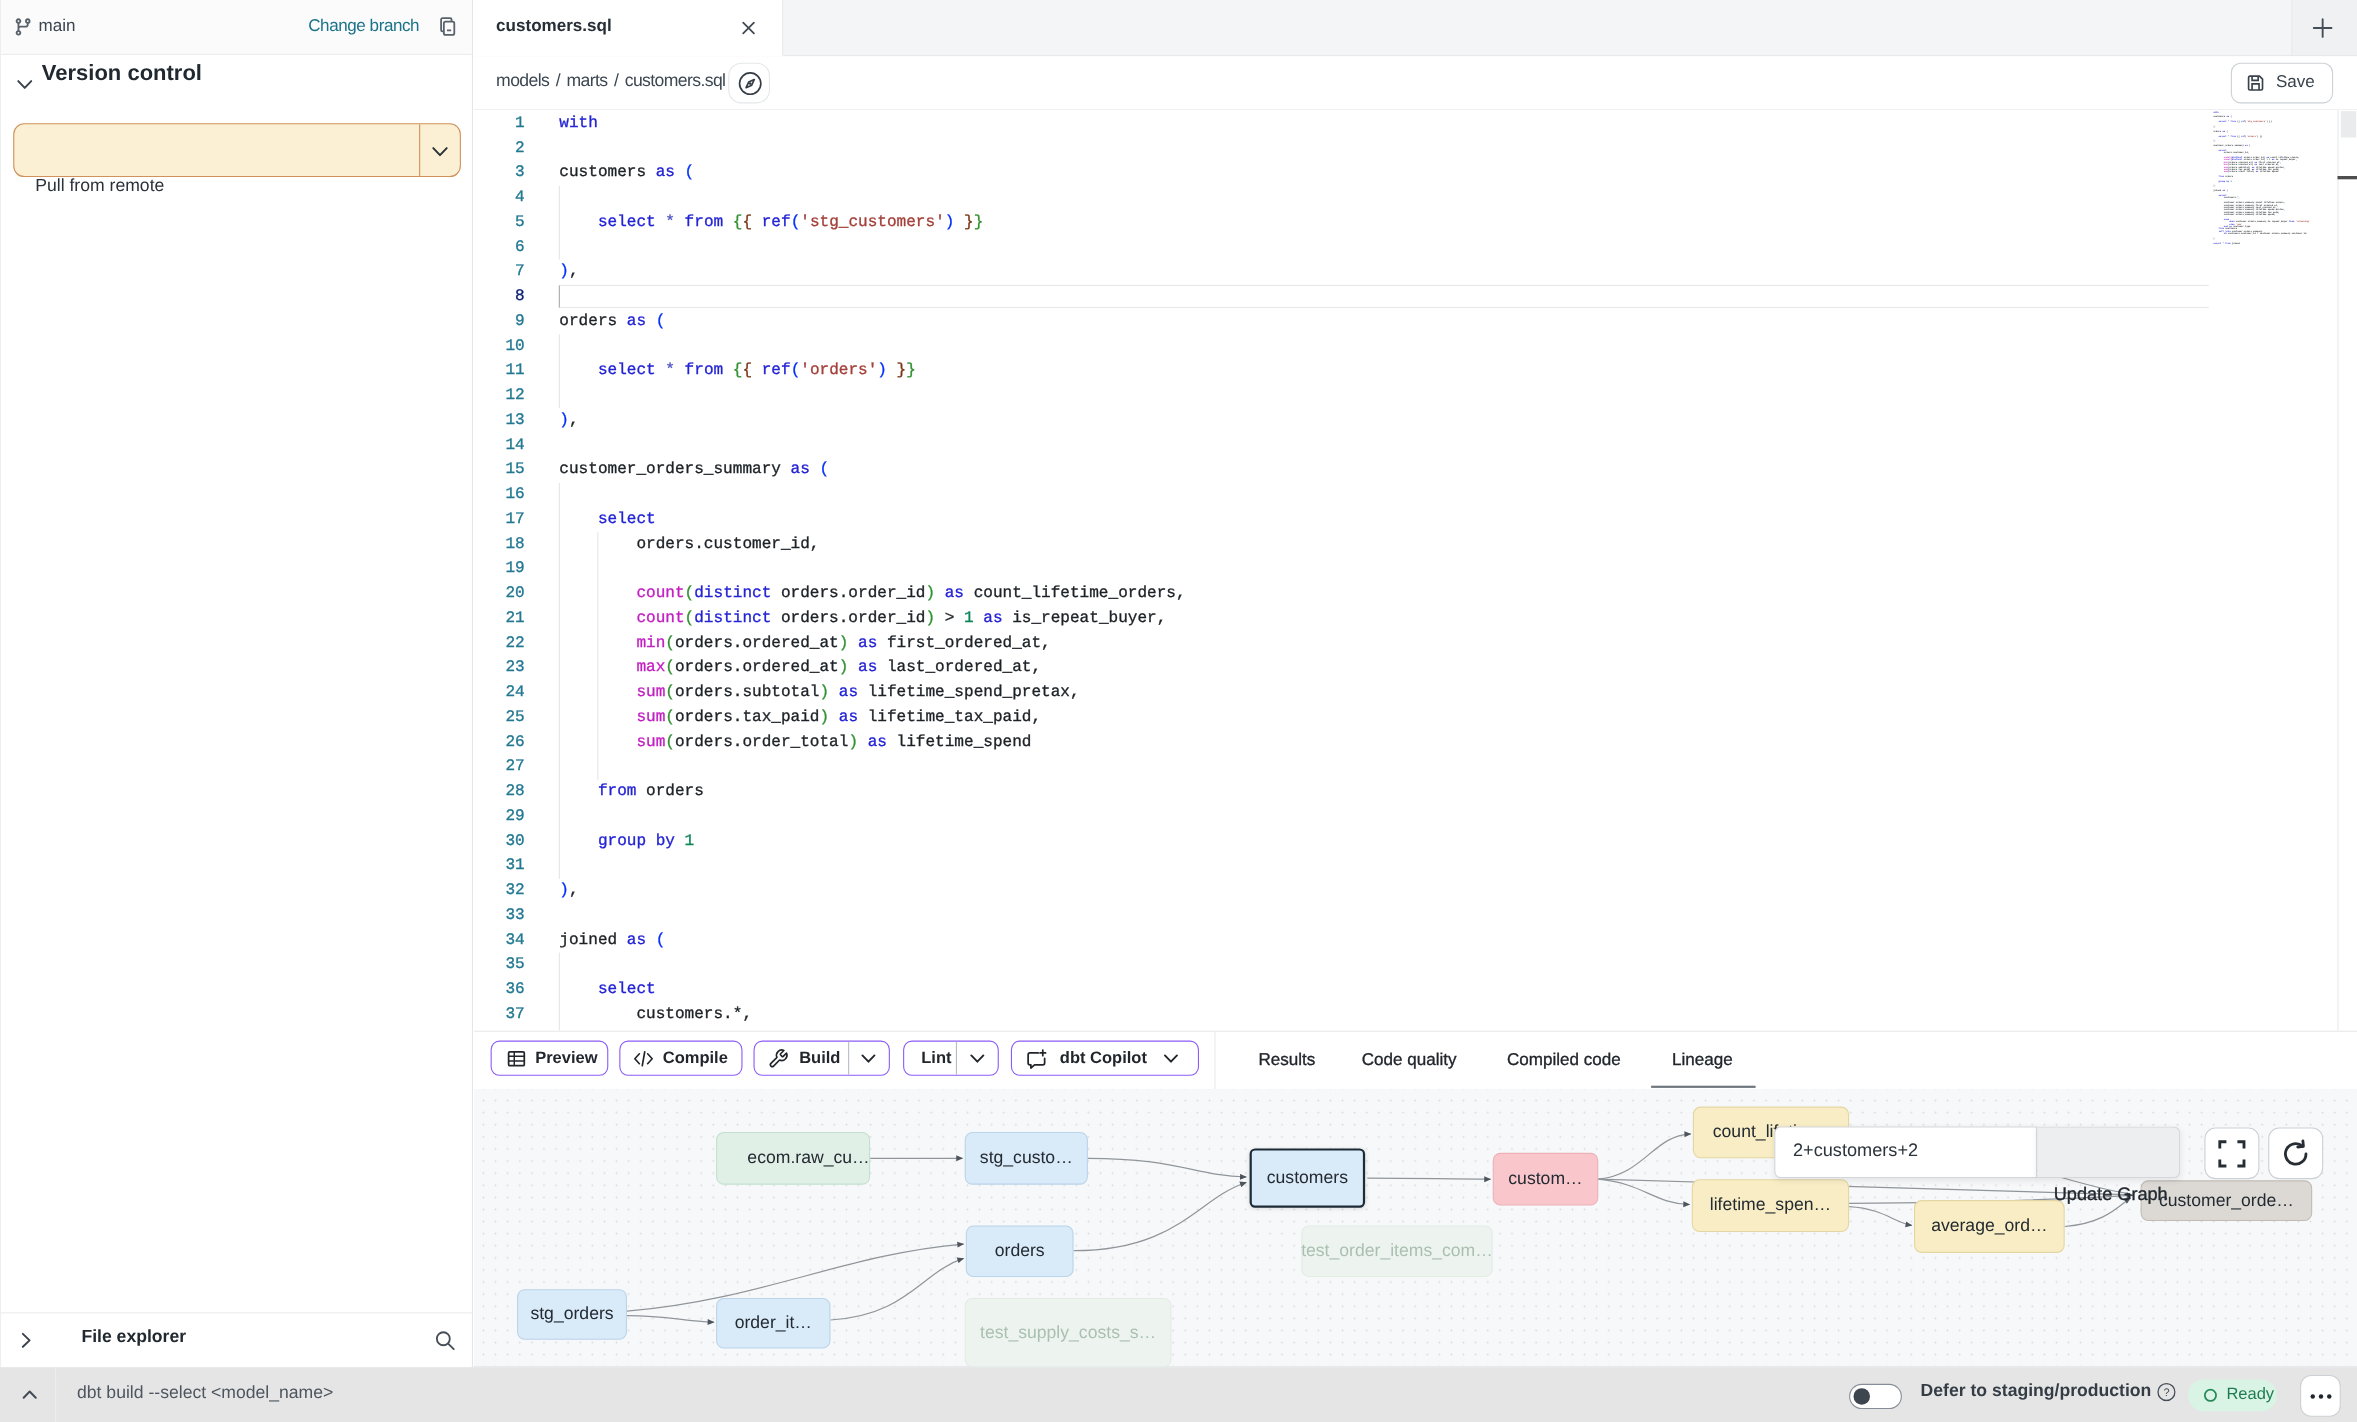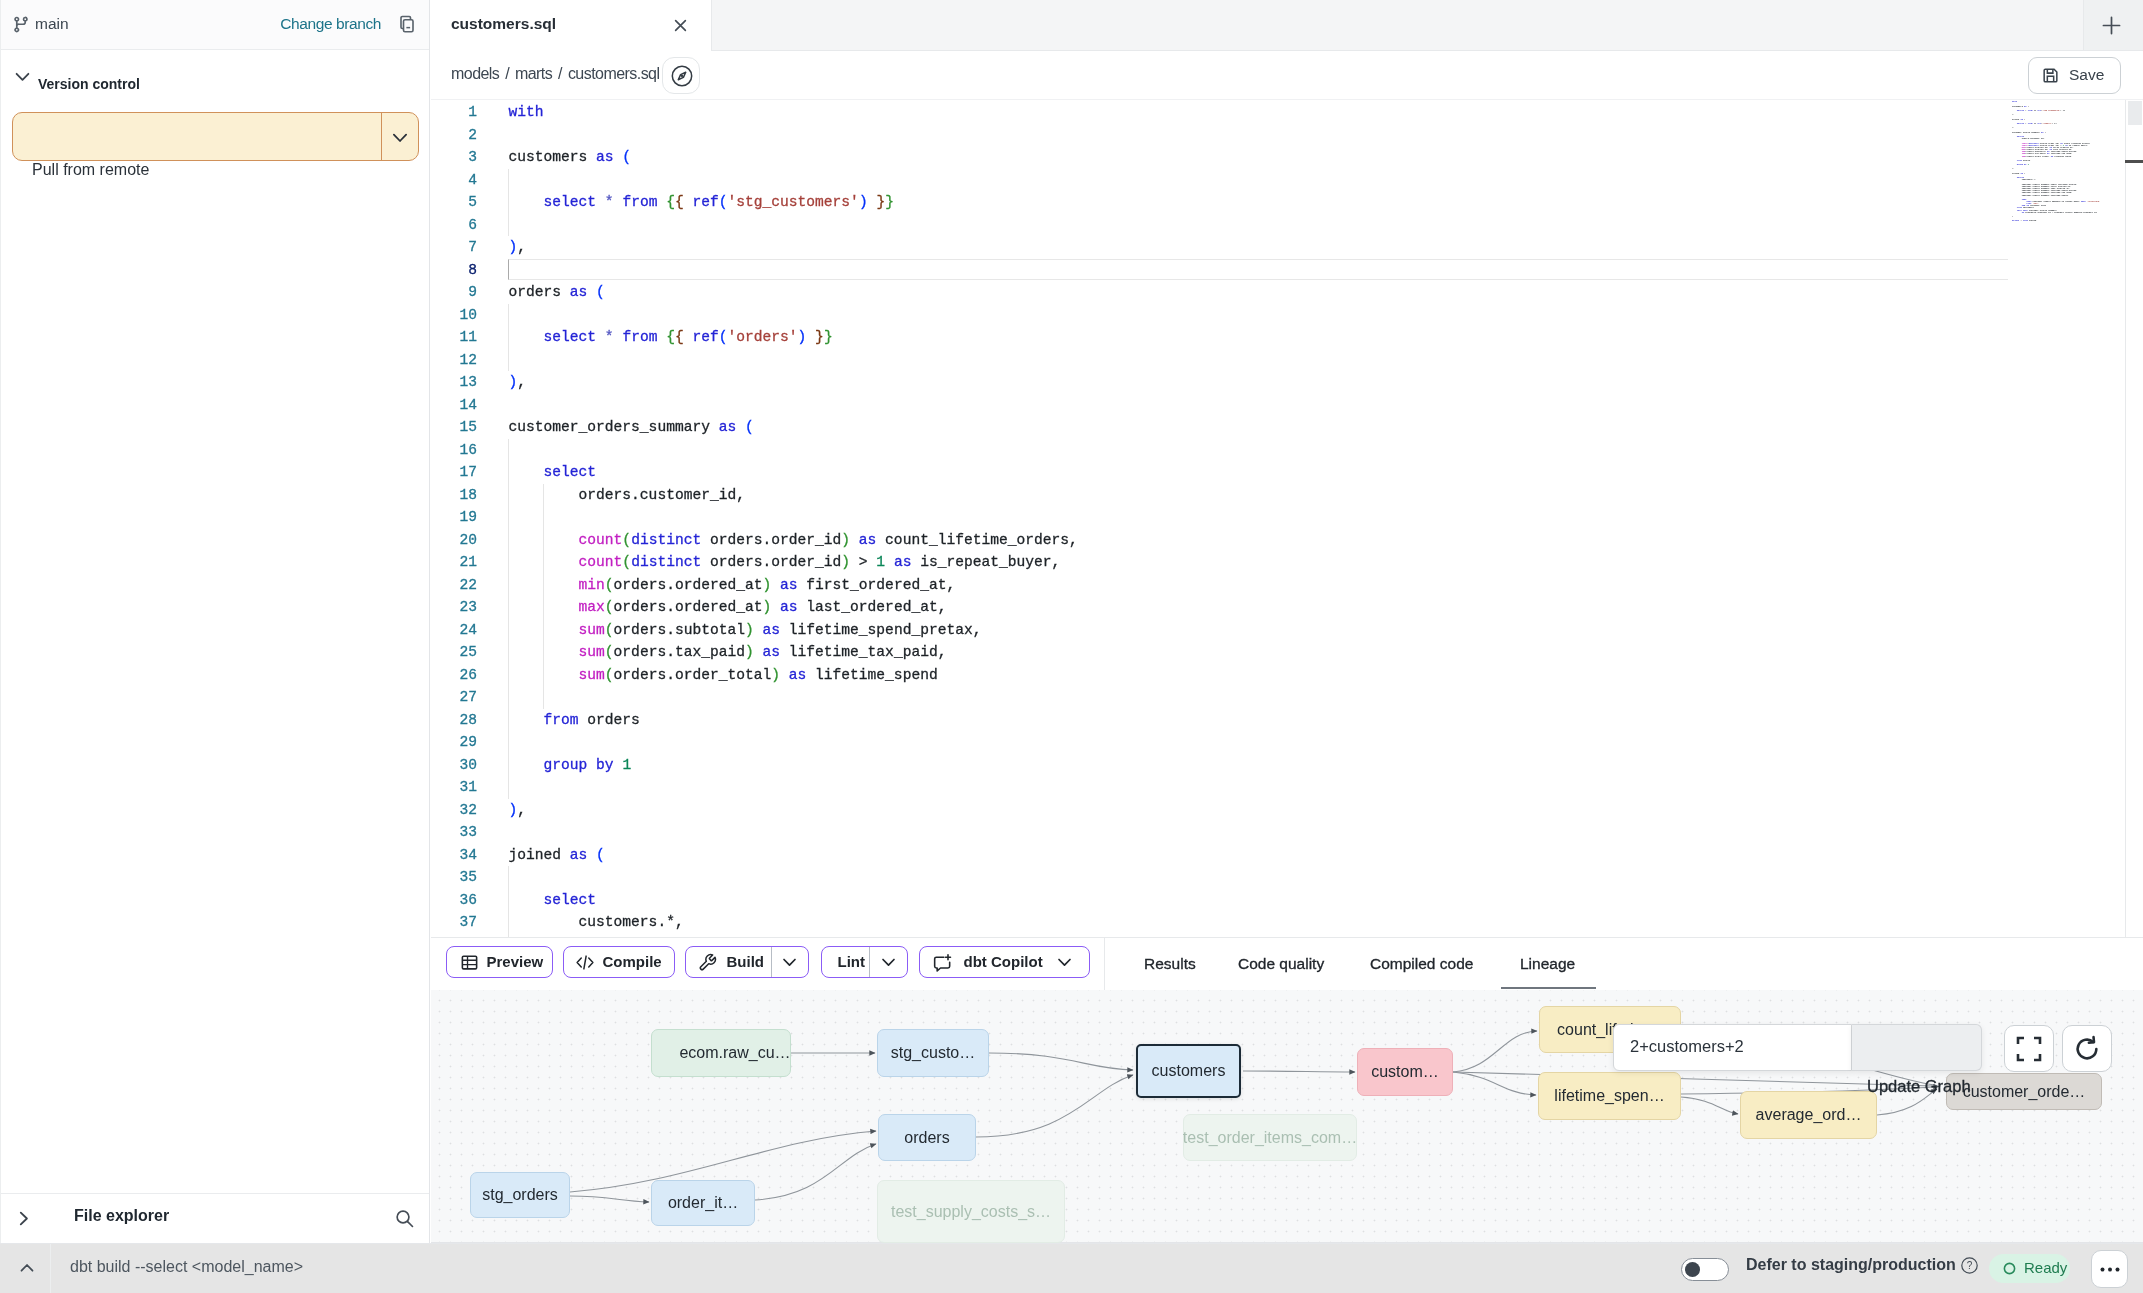--- a/index.html
+++ b/index.html
@@ -8,21 +8,21 @@
   #app { position:relative; width:2143px; height:1293px; overflow:hidden; }
   .abs { position:absolute; }
   svg { display:block; }
 
   
   #sidebar { left:0; top:0; width:430px; height:1243px; background:#fff; border-right:1px solid #e3e5e8; border-left:1px solid #eceeef; }
   #sb-head { position:absolute; left:0; top:0; width:100%; height:50px; border-bottom:1px solid #eaecee; background:#fbfbfc; }
   #sb-head .main-label { position:absolute; left:34px; top:15px; font-size:15.5px; color:#3c4650; }
   #sb-head .chg { position:absolute; right:48px; top:15px; font-size:15.5px; letter-spacing:-0.4px; color:#1c7389; }
   #vc-row { position:absolute; left:0; top:56px; width:100%; height:44px; }
-  #vc-row .t { position:absolute; left:37px; top:20px; font-size:14px; font-weight:bold; color:#202830; }
+  #vc-row .t { position:absolute; left:37px; top:0; font-size:20px; font-weight:bold; color:#202830; }
   #pull-btn { position:absolute; left:11px; top:112px; width:407px; height:49px; background:#fbf0d3; border:1px solid #d0915a; border-radius:10px; }
   #pull-btn .t { position:absolute; left:19px; top:14px; font-size:16px; color:#2a3139;margin-top:34px; }
   #pull-btn .sep { position:absolute; right:36px; top:0; width:1px; height:47px; background:#d0915a; }
   #fe-row { position:absolute; left:0; top:1193px; width:100%; height:50px; border-top:1px solid #eaecee; }
   #fe-row .t { position:absolute; left:37px; top:13px; font-size:16px; font-weight:bold; color:#202830;margin-left:36px; }
 
   
   #tabbar { left:431px; top:0; width:1712px; height:51px; background:#f4f5f6; border-bottom:1px solid #e7e9eb; }
   #tab-active { position:absolute; left:0; top:0; width:281px; height:51px; background:#fff; border-right:1px solid #e7e9eb; }
   #tab-active .t { position:absolute; left:20px; top:15px; font-size:15.5px; font-weight:bold; color:#272e36; }

